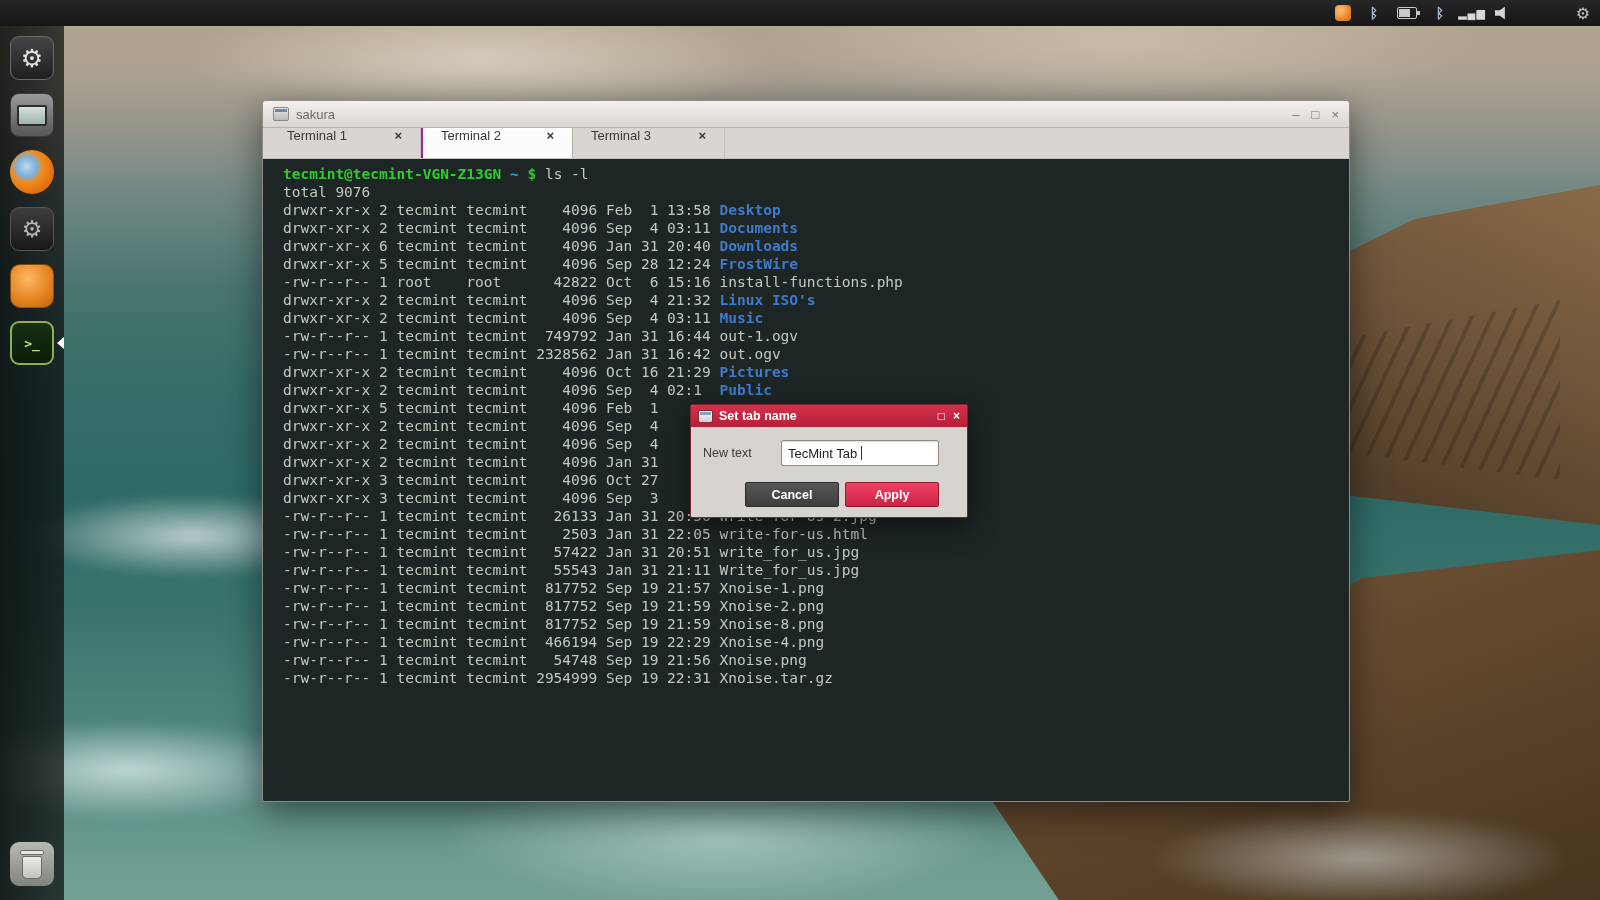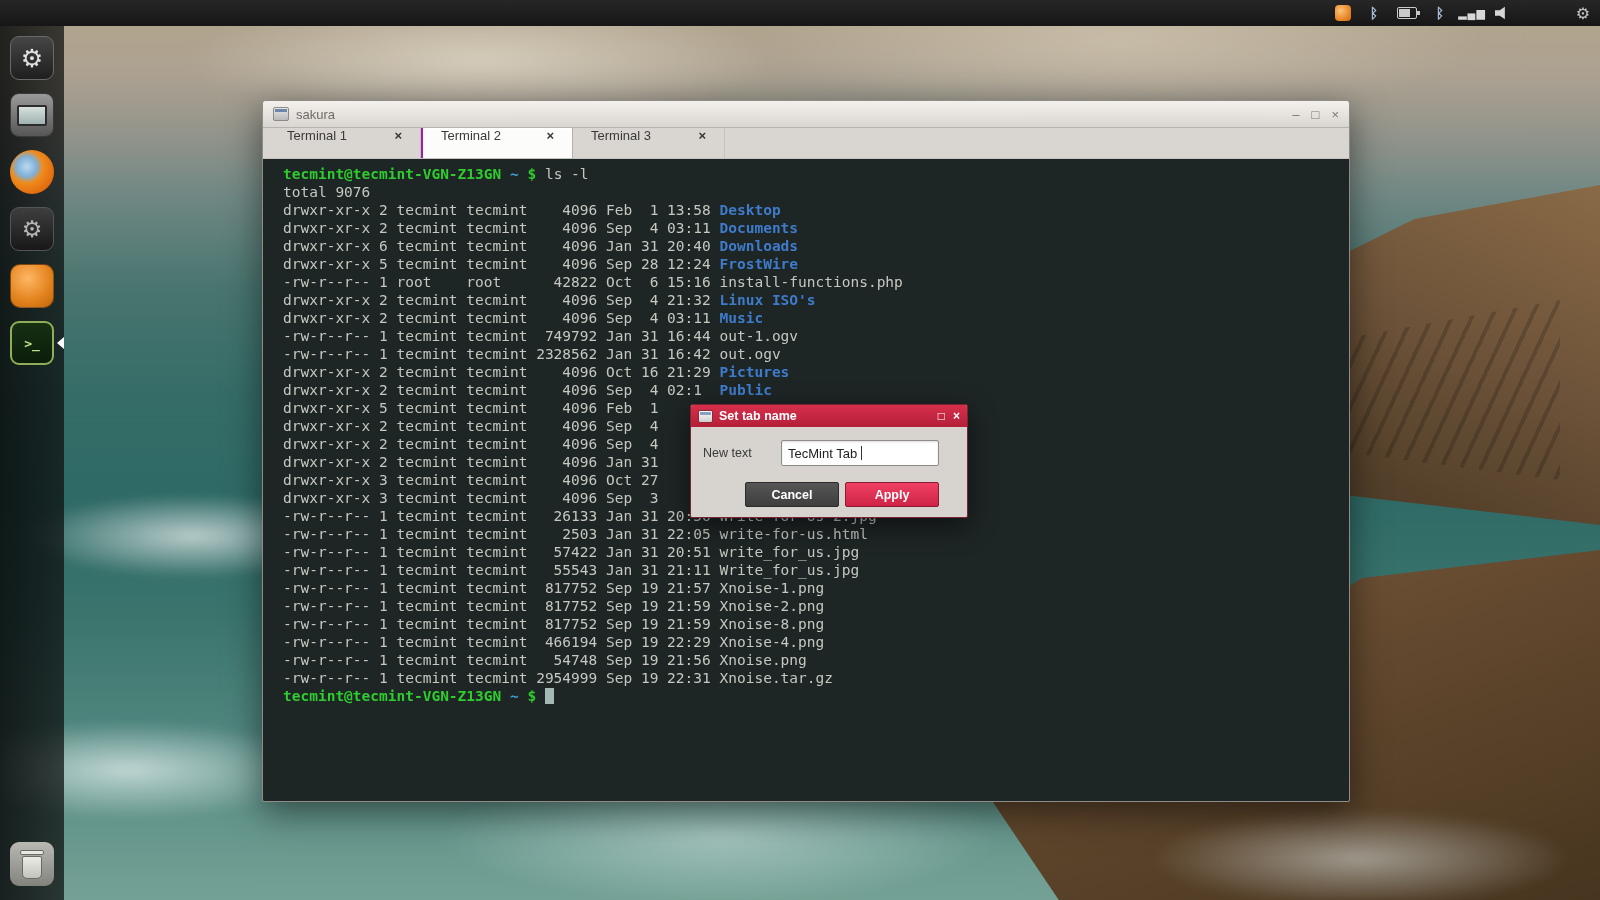--- a/index.html
+++ b/index.html
@@ -214,21 +214,20 @@
         <div class="tl"><span>-rw-r--r-- 1 tecmint tecmint   26133 Jan 31 20:56 </span><span>Write-for-Us-2.jpg</span></div>
         <div class="tl"><span>-rw-r--r-- 1 tecmint tecmint    2503 Jan 31 22:05 </span><span>write-for-us.html</span></div>
         <div class="tl"><span>-rw-r--r-- 1 tecmint tecmint   57422 Jan 31 20:51 </span><span>write_for_us.jpg</span></div>
         <div class="tl"><span>-rw-r--r-- 1 tecmint tecmint   55543 Jan 31 21:11 </span><span>Write_for_us.jpg</span></div>
         <div class="tl"><span>-rw-r--r-- 1 tecmint tecmint  817752 Sep 19 21:57 </span><span>Xnoise-1.png</span></div>
         <div class="tl"><span>-rw-r--r-- 1 tecmint tecmint  817752 Sep 19 21:59 </span><span>Xnoise-2.png</span></div>
         <div class="tl"><span>-rw-r--r-- 1 tecmint tecmint  817752 Sep 19 21:59 </span><span>Xnoise-8.png</span></div>
         <div class="tl"><span>-rw-r--r-- 1 tecmint tecmint  466194 Sep 19 22:29 </span><span>Xnoise-4.png</span></div>
         <div class="tl"><span>-rw-r--r-- 1 tecmint tecmint   54748 Sep 19 21:56 </span><span>Xnoise.png</span></div>
         <div class="tl"><span>-rw-r--r-- 1 tecmint tecmint 2954999 Sep 19 22:31 </span><span>Xnoise.tar.gz</span></div>
-        <div class="tl"><span class="p-user">tecmint@tecmint-VGN-Z13GN</span><span class="p-path"> ~ </span><span class="p-sym">$ </span><span class="cursor"></span></div>
       </div>
   </div>
 
   <div class="dialog">
     <div class="dlg-titlebar">
       <span class="dlg-icon"></span>
       <span class="dlg-title">Set tab name</span>
       <span class="dlg-buttons">
         <span class="dlg-btn">□</span>
         <span class="dlg-btn">×</span>

